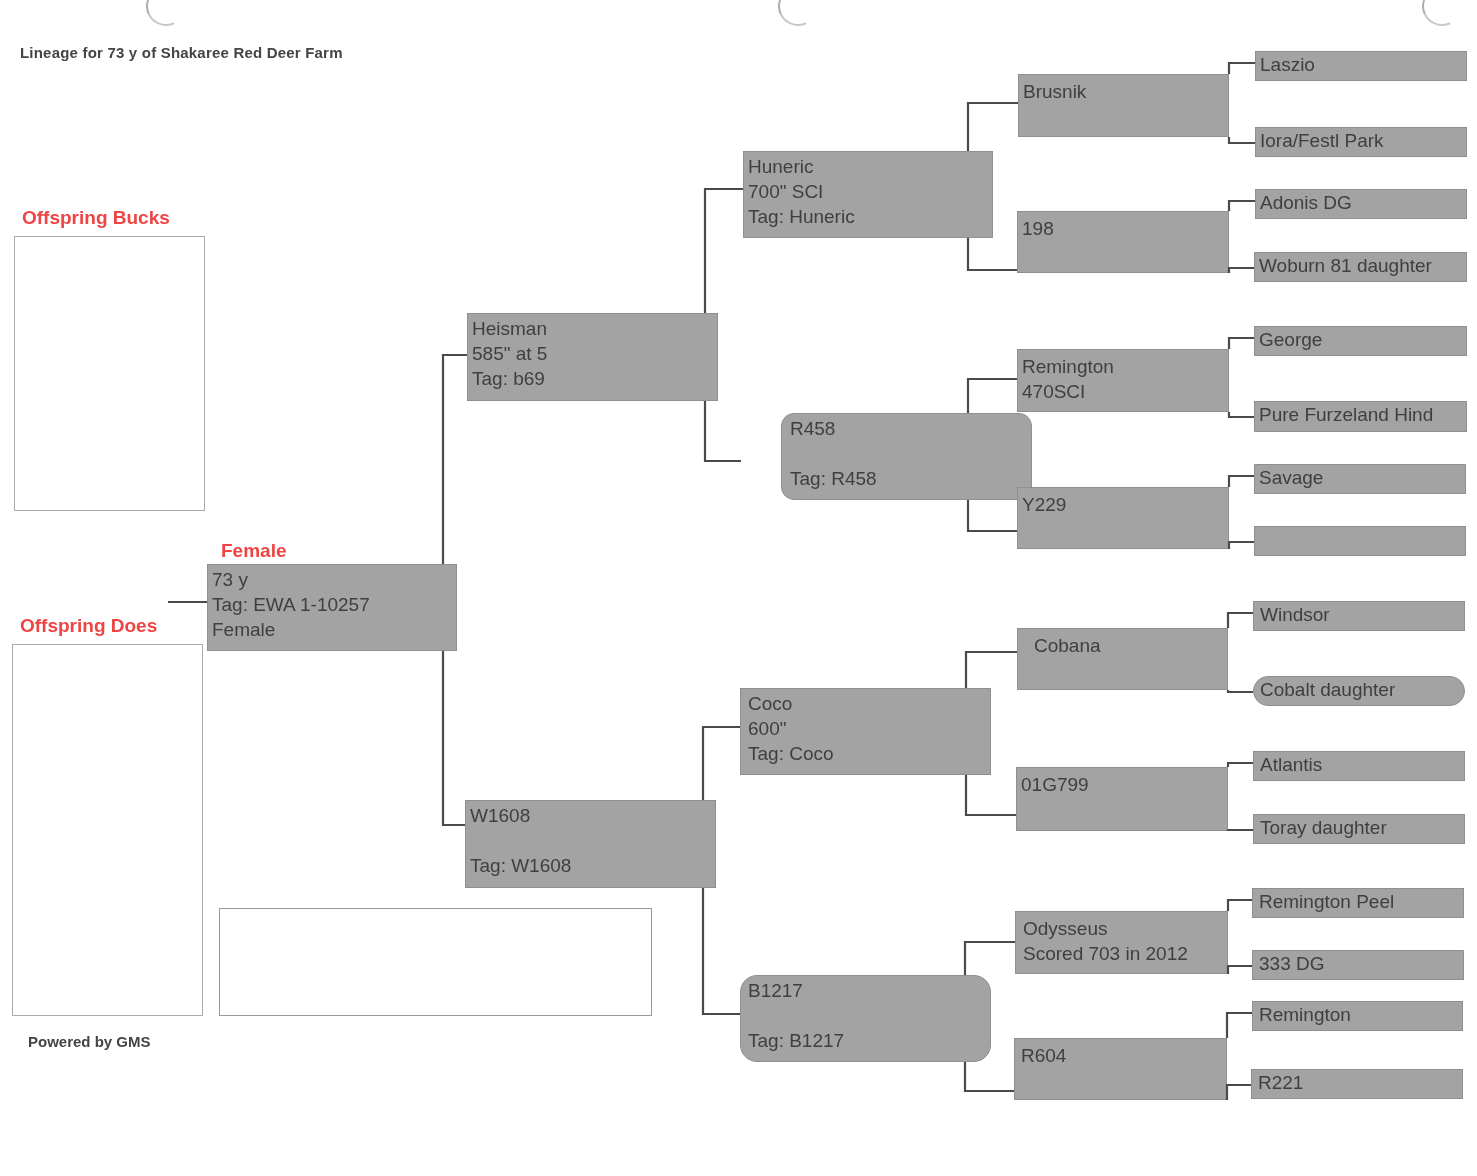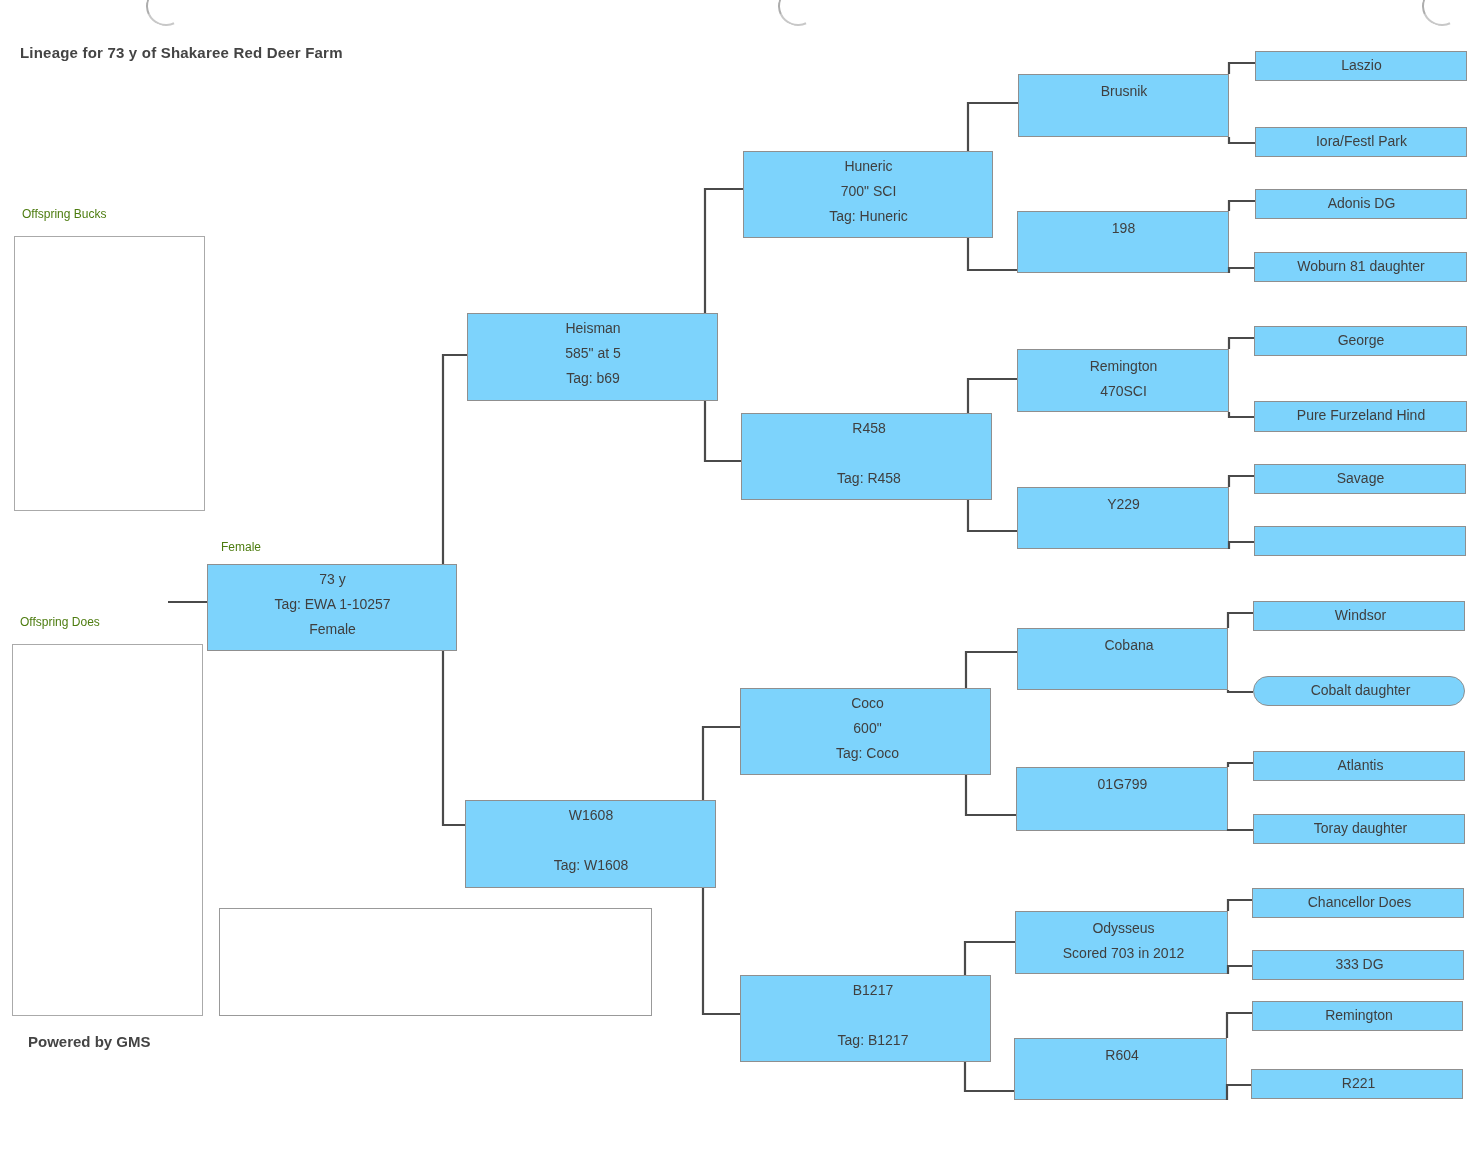--- a/index.html
+++ b/index.html
@@ -1,24 +1,24 @@
 <!DOCTYPE html>
 <html><head>
 <meta charset="utf-8">
 <style>
   html, body { margin: 0; padding: 0; background: #ffffff; }
   body { width: 1477px; height: 1176px; position: relative; overflow: hidden;
          font-family: "Liberation Sans", "DejaVu Sans", sans-serif; color: #3a3a3a; }
   .abs { position: absolute; }
   .title { left: 20px; top: 44px; font-size: 15px; font-weight: bold; color: #444; letter-spacing: 0.2px; }
-  .label { font-size: 12px; color: #4d7c0f; }
+  .label { font-size: 19px; color: #ef4444; font-weight: bold; }
   .powered { left: 28px; top: 1033px; font-size: 15px; font-weight: bold; color: #444; }
   .panel { border: 1.5px solid #aaa; box-sizing: border-box; background: transparent; }
-  .node { border: 1.5px solid #8f8f8f; box-sizing: border-box; background: #7dd3fc; padding: 2px 3px 0 4px;
-          font-size: 14px; line-height: 25px; color: #3f3f3f; overflow: hidden; white-space: nowrap; cursor: pointer; text-align: center; }
+  .node { border: 1.5px solid #8f8f8f; box-sizing: border-box; background: #a3a3a3; padding: 2px 3px 0 4px;
+          font-size: 19px; line-height: 25px; color: #3f3f3f; overflow: hidden; white-space: nowrap; cursor: pointer; }
   .node .ln { display: block; height: 25px; }
   .g4 { line-height: 24px; padding-top: 1px; }
   .g3 { padding-top: 4px; }
   .hole { width: 36px; height: 36px; border: 2px solid #999; border-radius: 50%; border-right-color: transparent;
           border-top-color: transparent; border-bottom-color: #bbb; transform: rotate(20deg); opacity: 0.8; }
   svg.lines { position: absolute; left: 0; top: 0; width: 1477px; height: 1176px; pointer-events: none; }
   svg.lines path { fill: none; stroke: #4a4a4a; stroke-width: 2.2; }
 </style>
 </head>
 <body>
@@ -55,31 +55,31 @@
   <span class="ln">W1608</span>
   <span class="ln"></span>
   <span class="ln">Tag:  W1608</span>
 </div>
 
 <div class="abs node" id="n-ss" style="left:743px; top:151px; width:250px; height:87px;">
   <span class="ln">Huneric</span>
   <span class="ln">700" SCI</span>
   <span class="ln">Tag: Huneric</span>
 </div>
-<div class="abs node" id="n-sd" style="left:741px; top:413px; width:251px; height:87px; padding-left:8px;">
+<div class="abs node" id="n-sd" style="left:781px; top:413px; width:251px; height:87px; padding-left:8px;border-radius:13px;">
   <span class="ln">R458</span>
   <span class="ln"></span>
   <span class="ln">Tag: R458</span>
 </div>
 <div class="abs node" id="n-ds" style="left:740px; top:688px; width:251px; height:87px; padding-left:7px;">
   <span class="ln">Coco</span>
   <span class="ln">600"</span>
   <span class="ln">Tag: Coco</span>
 </div>
-<div class="abs node" id="n-dd" style="left:740px; top:975px; width:251px; height:87px; padding-left:18px;">
+<div class="abs node" id="n-dd" style="left:740px; top:975px; width:251px; height:87px; padding-left:7px;border-radius:17px;">
   <span class="ln">B1217</span>
   <span class="ln"></span>
   <span class="ln">Tag: B1217</span>
 </div>
 
 <div class="abs node g3" id="g3-0" style="left:1018px; top:74px; width:211px; height:63px;">
   <span class="ln">Brusnik</span>
 </div>
 <div class="abs node g3" id="g3-1" style="left:1017px; top:211px; width:212px; height:62px;">
   <span class="ln">198</span>
@@ -110,21 +110,21 @@
 <div class="abs node g4" id="g4-2" style="left:1255px; top:189px;  width:212px; height:30px;">Adonis DG</div>
 <div class="abs node g4" id="g4-3" style="left:1254px; top:252px;  width:213px; height:30px;">Woburn 81 daughter</div>
 <div class="abs node g4" id="g4-4" style="left:1254px; top:326px;  width:213px; height:30px;">George</div>
 <div class="abs node g4" id="g4-5" style="left:1254px; top:401px;  width:213px; height:31px;">Pure Furzeland Hind</div>
 <div class="abs node g4" id="g4-6" style="left:1254px; top:464px;  width:212px; height:30px;">Savage</div>
 <div class="abs node g4" id="g4-7" style="left:1254px; top:526px; width:212px; height:30px;"></div>
 <div class="abs node g4" id="g4-8" style="left:1253px; top:601px;  width:212px; height:30px; padding-left:6px;">Windsor</div>
 <div class="abs node g4" id="g4-9" style="left:1253px; top:676px;  width:212px; height:30px; padding-left:6px;border-radius:15px;">Cobalt daughter</div>
 <div class="abs node g4" id="g4-10" style="left:1253px; top:751px;  width:212px; height:30px; padding-left:6px;">Atlantis</div>
 <div class="abs node g4" id="g4-11" style="left:1253px; top:814px;  width:212px; height:30px; padding-left:6px;">Toray daughter</div>
-<div class="abs node g4" id="g4-12" style="left:1252px; top:888px;  width:212px; height:30px; padding-left:6px;">Chancellor Does</div>
+<div class="abs node g4" id="g4-12" style="left:1252px; top:888px;  width:212px; height:30px; padding-left:6px;">Remington Peel</div>
 <div class="abs node g4" id="g4-13" style="left:1252px; top:950px;  width:212px; height:30px; padding-left:6px;">333 DG</div>
 <div class="abs node g4" id="g4-14" style="left:1252px; top:1001px; width:211px; height:30px; padding-left:6px;">Remington</div>
 <div class="abs node g4" id="g4-15" style="left:1251px; top:1069px; width:212px; height:30px; padding-left:6px;">R221</div>
 
 <svg class="lines" id="lines">
     <path d="M168,602 L207,602"></path>
     <path d="M443,564 L443,355 L467,355"></path>
     <path d="M443,651 L443,825 L465,825"></path>
     <path d="M705,313 L705,189 L743,189"></path>
     <path d="M705,401 L705,461 L741,461"></path>

